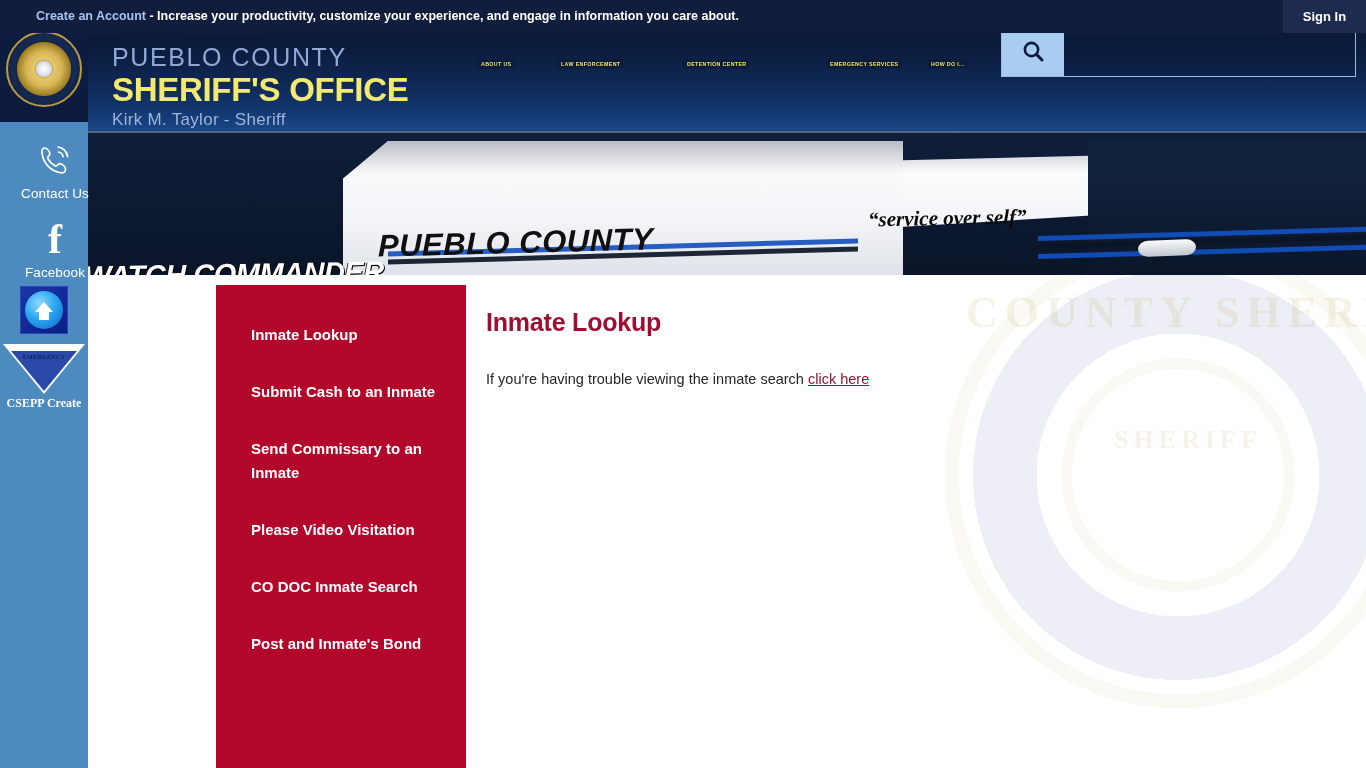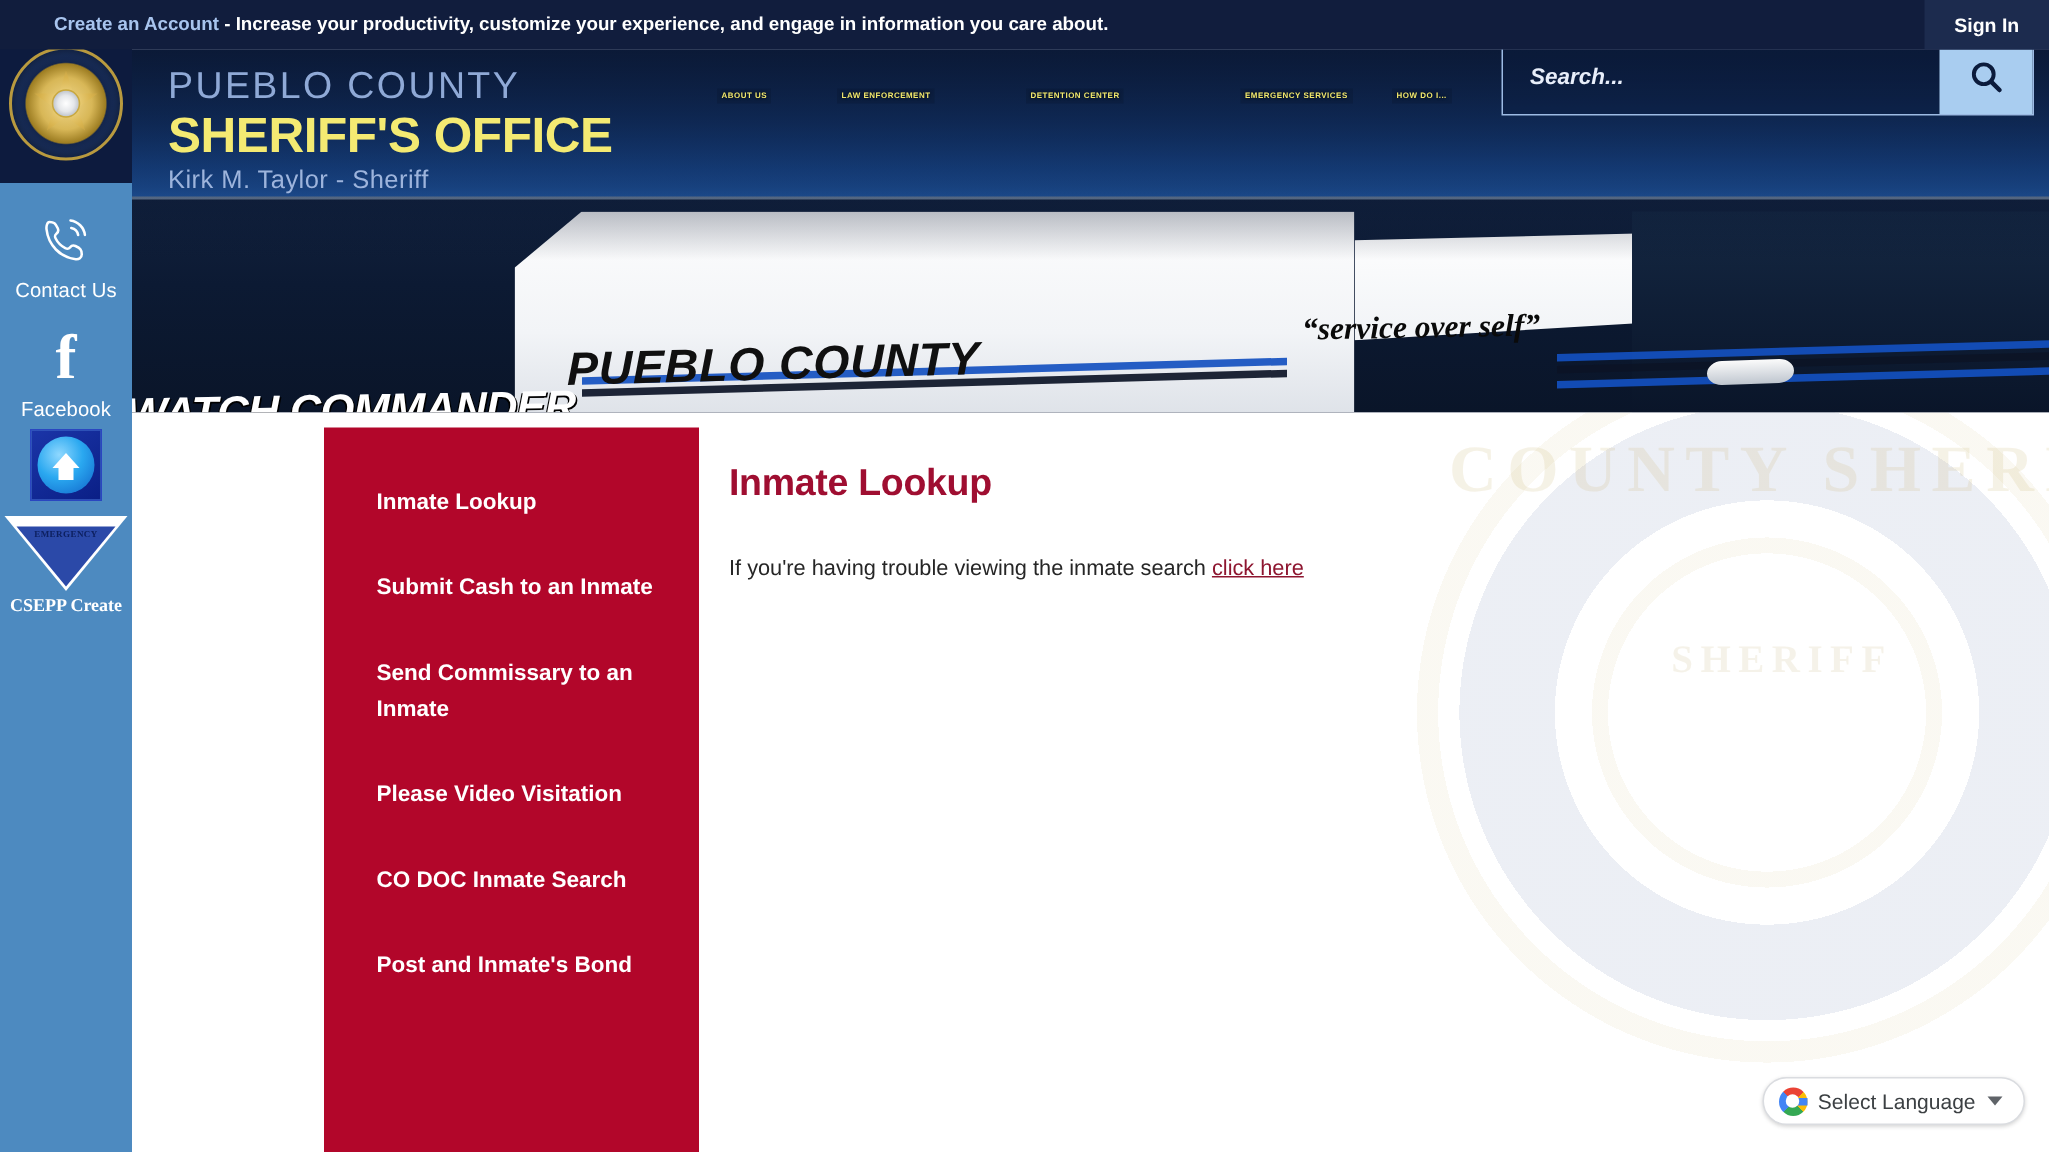--- a/index.html
+++ b/index.html
@@ -174,20 +174,21 @@
   .search-btn svg { width:24px; height:24px; }
 
   
   .rail {
     position:absolute; left:0; top:122px; width:88px; height:646px;
     background:#4d8ac0; z-index: 30;
   }
   .rail-item {
     width:88px; text-align:center; color:#fff; cursor:pointer;
     padding-top: 16px;
+    margin-left: 11px;
   }
   .rail-item .ic { display:flex; justify-content:center; align-items:center; height:44px; }
   .rail-item .lbl { font-size:13.5px; margin-top:4px; letter-spacing:.1px; }
   .rail-item svg { stroke:#fff; fill:none; stroke-width:1.8; }
   .fb-glyph { font-size:42px; font-weight:bold; line-height:.92; font-family:"Liberation Serif", serif; color:#fff; }
 
   .nixle-badge {
     width:48px; height:48px; margin:6px auto 0;
     background: linear-gradient(145deg,#1b35a8,#0a1f86);
     border:1px solid #2a46c0; display:flex; align-items:center; justify-content:center;
@@ -402,21 +403,20 @@
 
   <div class="mainnav">
     <div class="nav-item" style="left:478px;">ABOUT US</div>
     <div class="nav-item" style="left:558px;">LAW ENFORCEMENT</div>
     <div class="nav-item" style="left:684px;">DETENTION CENTER</div>
     <div class="nav-item" style="left:827px;">EMERGENCY SERVICES</div>
     <div class="nav-item" style="left:928px;">HOW DO I...</div>
   </div>
 
   <div class="searchbox">
-    <input type="text" placeholder="Search..." style="">
     <div class="search-btn">
       <svg viewBox="0 0 24 24">
         <circle cx="10.5" cy="10.5" r="6.6" fill="none" stroke="#0b1b3c" stroke-width="2.6"></circle>
         <line x1="15.4" y1="15.4" x2="21" y2="21" stroke="#0b1b3c" stroke-width="3" stroke-linecap="round"></line>
       </svg>
     </div>
   </div>
 
   <div class="rail">
 
@@ -501,19 +501,14 @@
           <div class="q-label">Results:</div>
           <select class="q-select"><option value="25">25</option><option value="50">50</option><option value="75">75</option><option value="100">100</option></select>
           <span class="q-hint">(Pick number of inmates displayed per page)</span>
         </div>
 
         <div class="q-count">There are 539 inmates incarcerated at the current time</div>
       </div>
     </div>
   </div>
 
-  <div class="gtrans">
-    <div class="g-logo"></div>
-    <div class="g-text">Select Language</div>
-    <div class="g-caret"></div>
-  </div>
 
 </div>
 
 </body></html>

